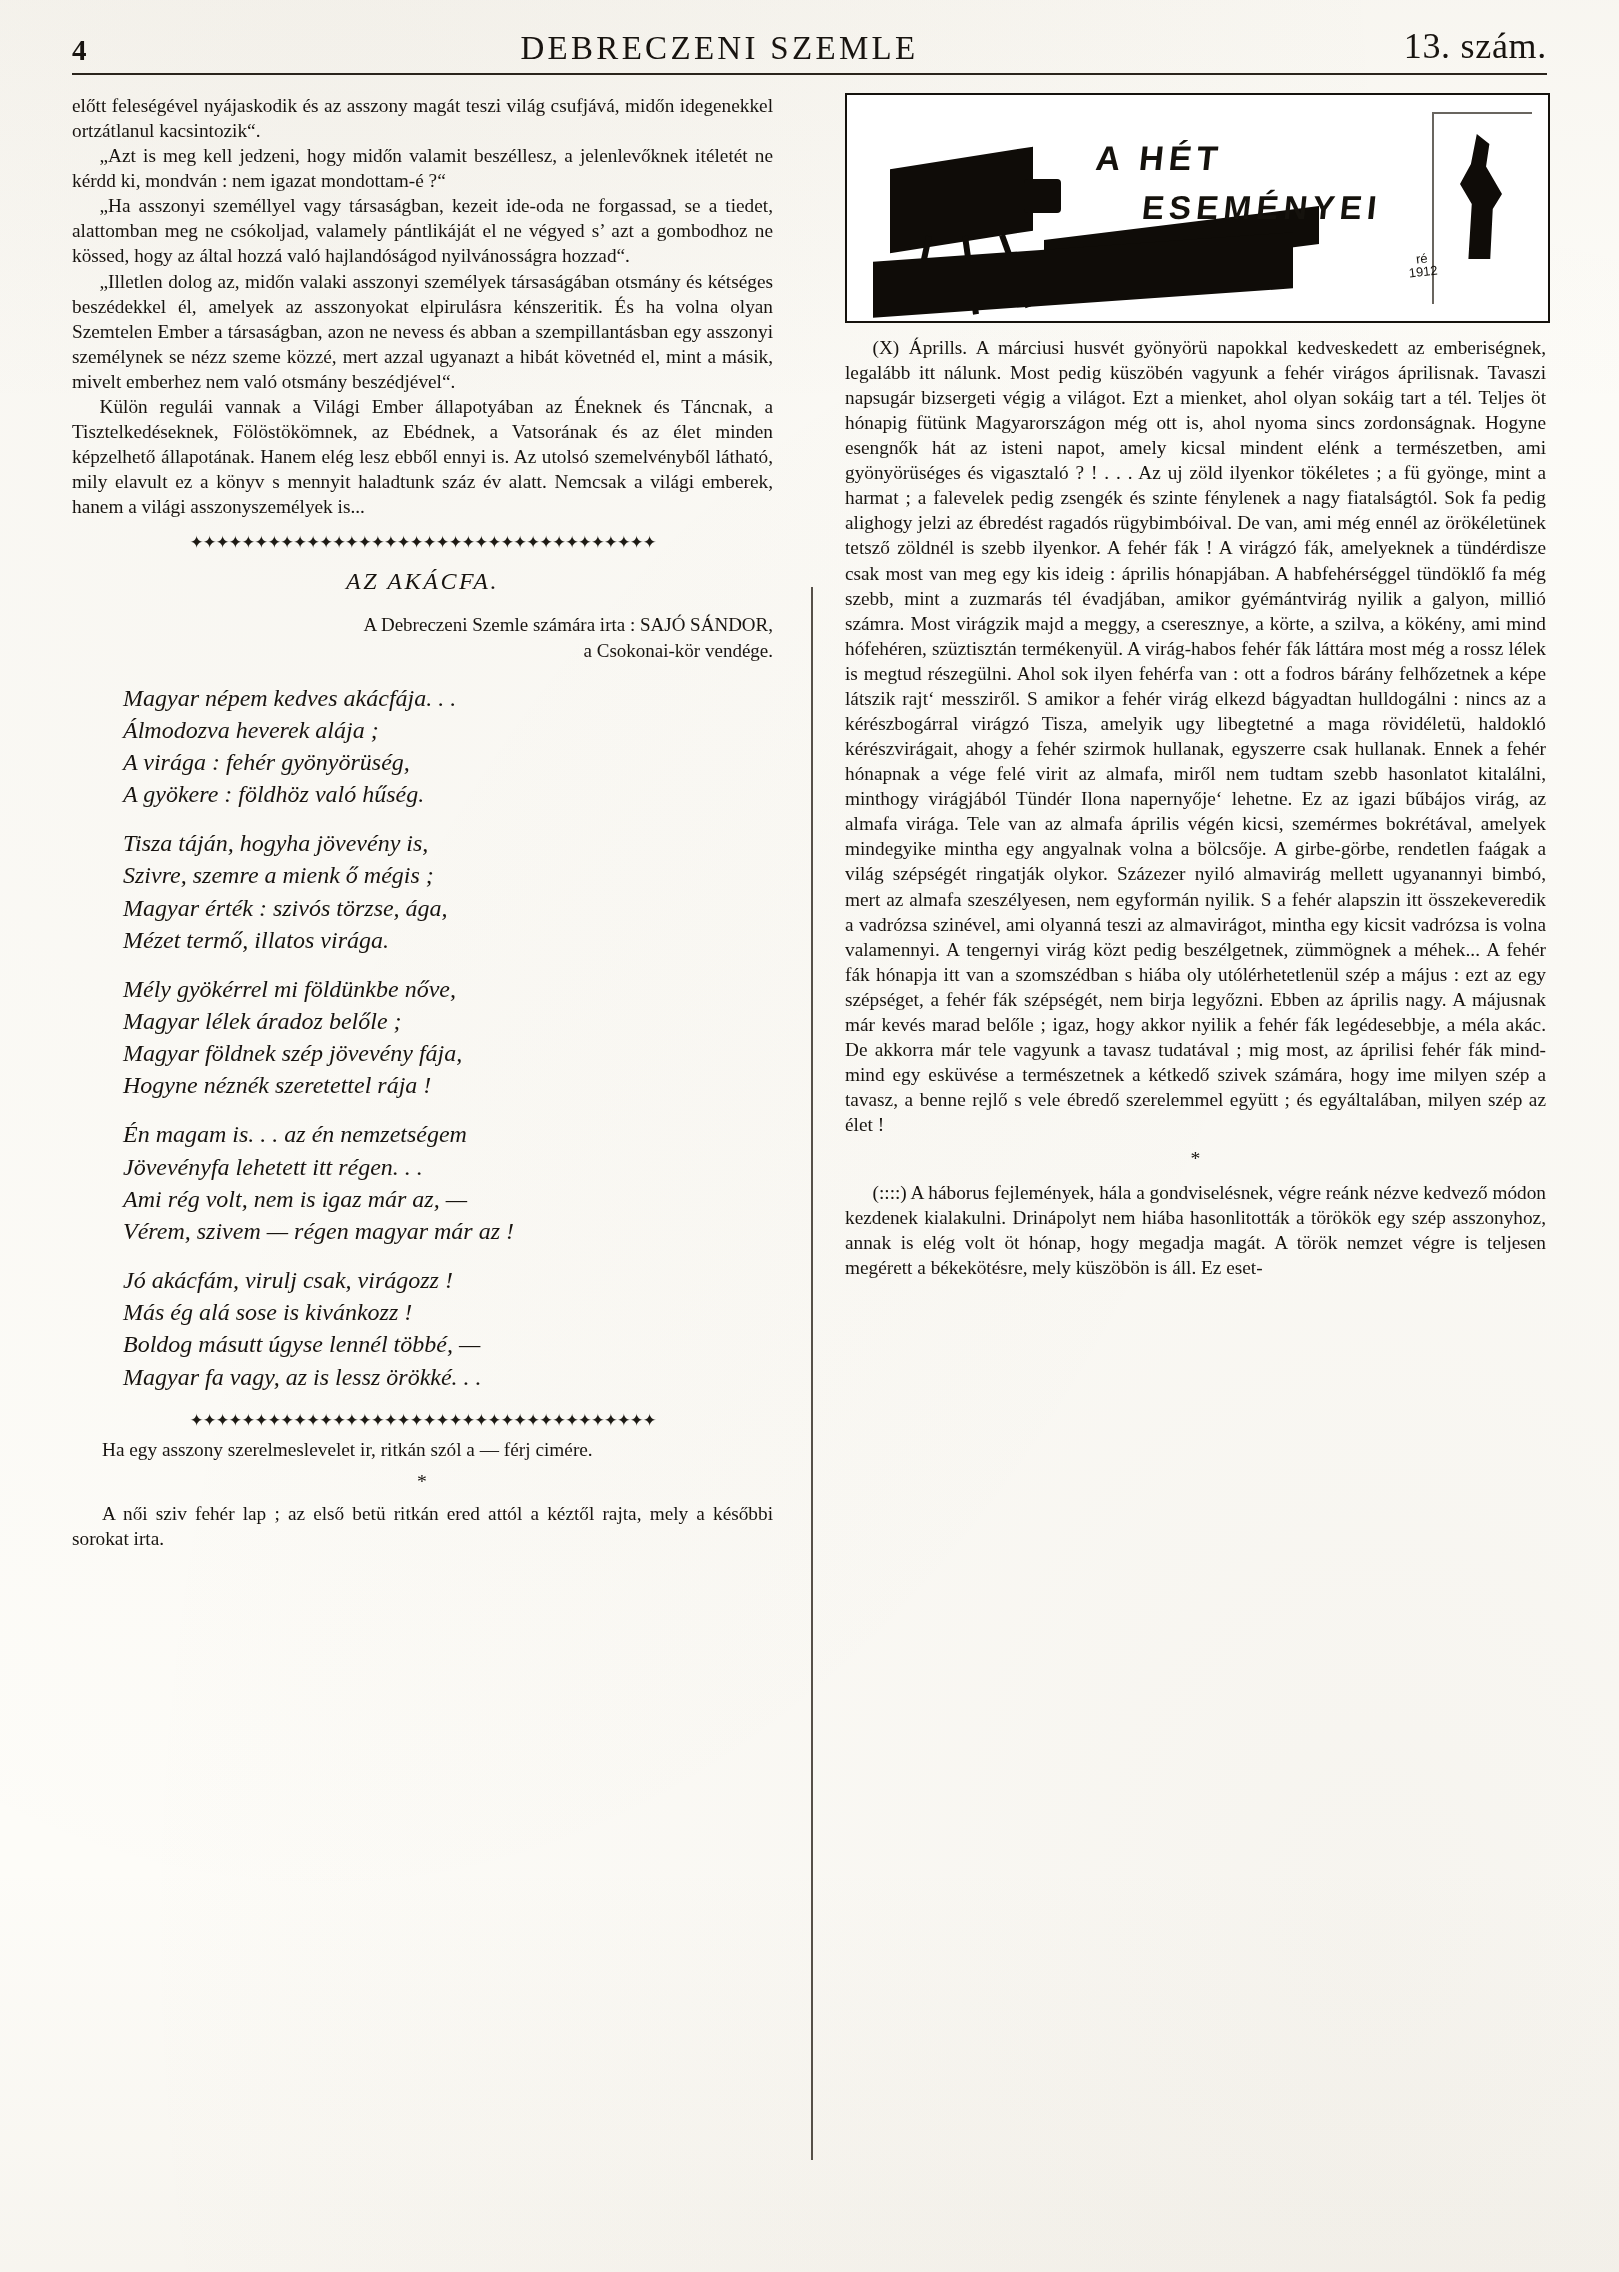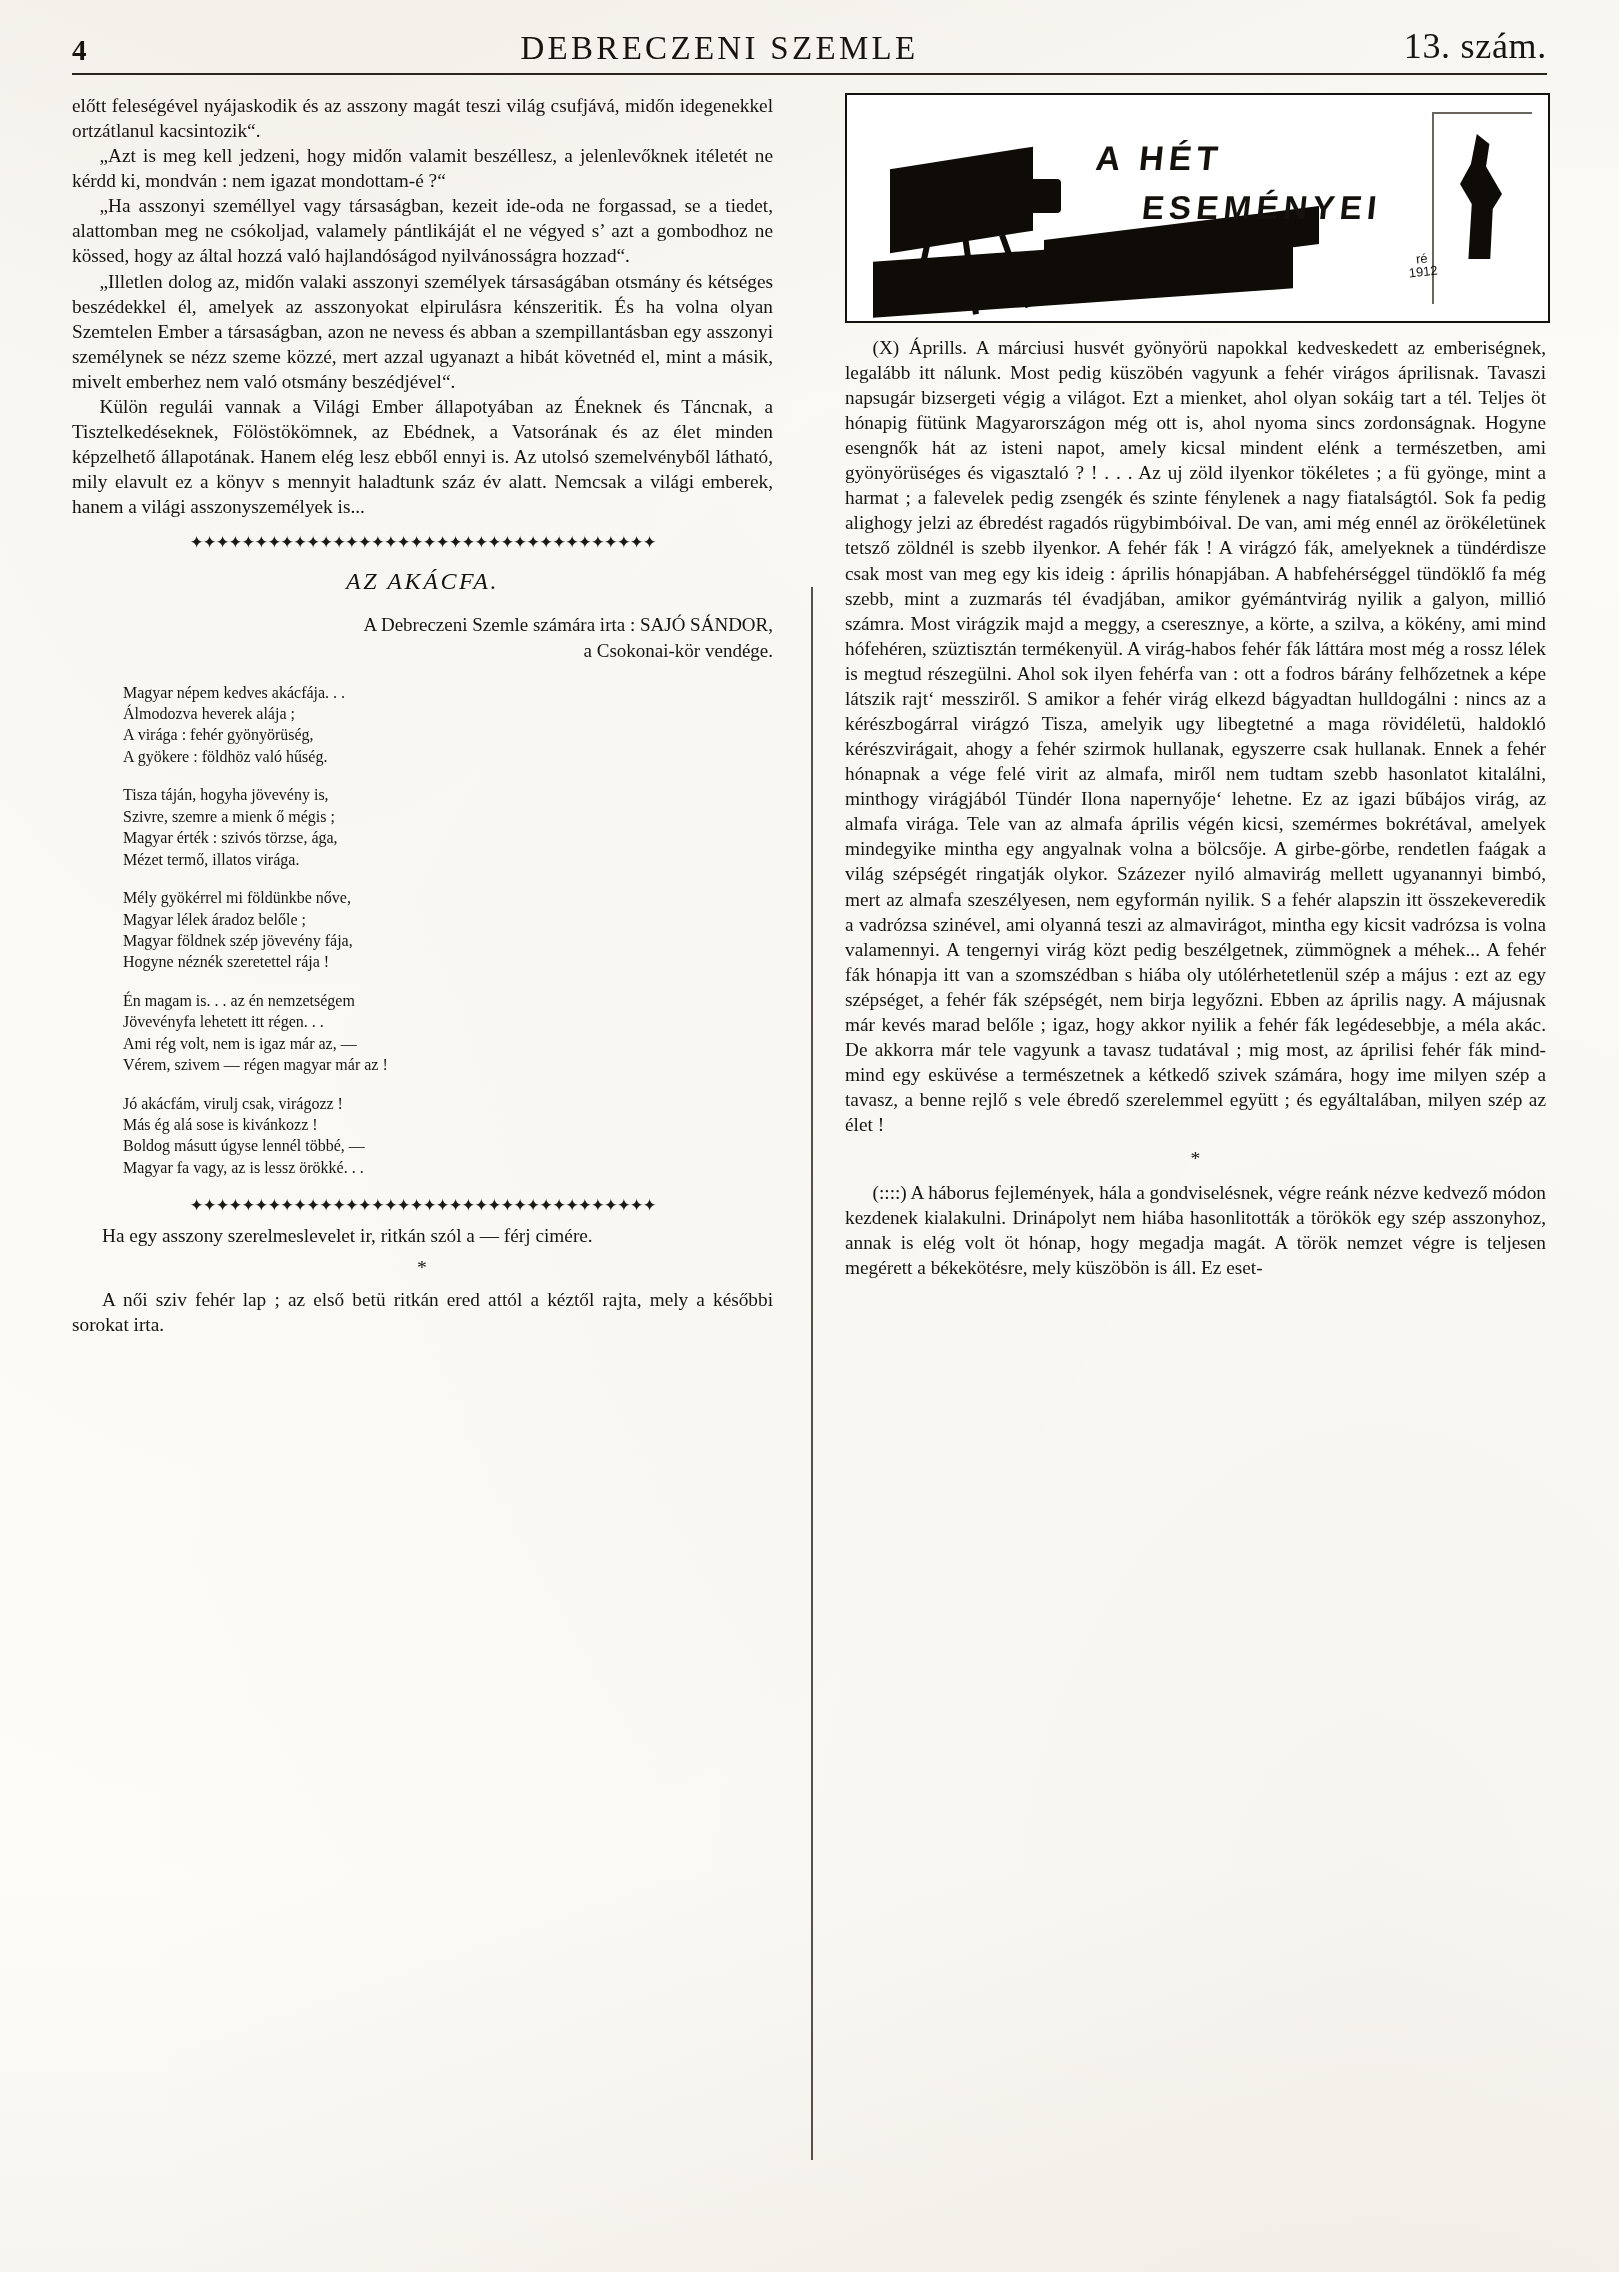--- a/index.html
+++ b/index.html
@@ -126,21 +126,22 @@
     letter-spacing: 2.6px;
     margin: 17px 0 14.4px 0;
   }
   .poem-credit {
     text-align: right;
     font-size: 19px;
     line-height: 1.35;
     margin-bottom: 18.4px;
   }
   .stanza {
-    font-size: 16px;
+    font-style: italic;
+    font-size: 24px;
     line-height: 1.34;
     margin: 0 0 17px 51px;
   }
   .stanza div { white-space: nowrap; }
 
   .after-poem p { text-indent: 30px; }
   .star {
     text-align: center;
     font-size: 19.7px;
     margin: 6.6px 0 6.6px 0;

